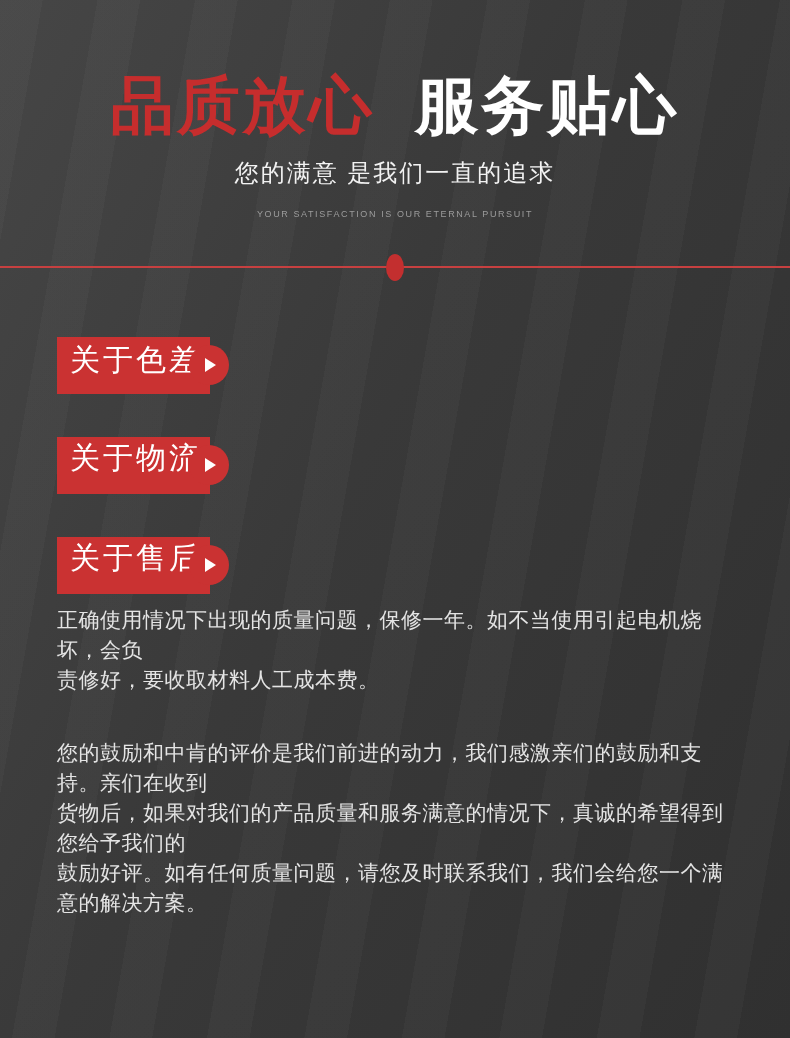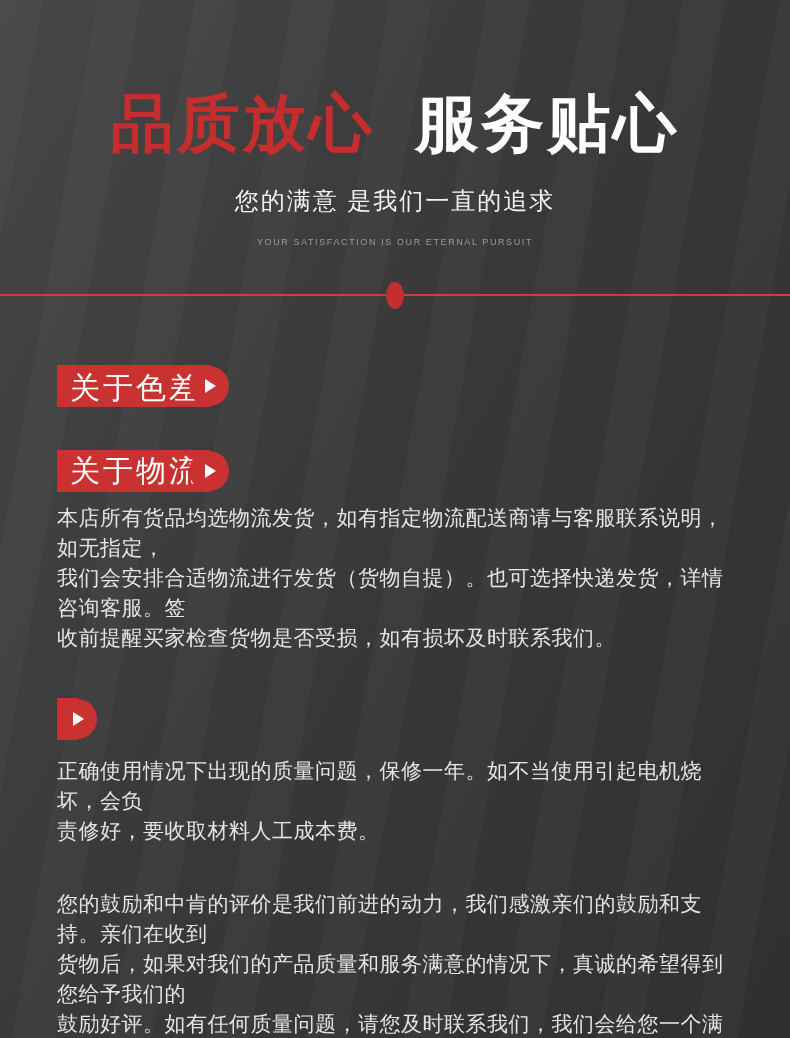--- a/index.html
+++ b/index.html
@@ -8,43 +8,43 @@
     font-family:"Liberation Sans","DejaVu Sans",sans-serif;
     overflow:hidden;
   }
   .page{
     position:relative;width:790px;height:1038px;
     background:
       repeating-linear-gradient(100deg, rgba(255,255,255,0.02) 0 42px, rgba(0,0,0,0.02) 42px 96px),
       linear-gradient(118deg,#474747 0%,#3a3a3a 45%,#313131 100%);
   }
   
-  .header{padding-top:84px;text-align:center;}
+  .header{padding-top:66px;text-align:center;}
   .title{margin:0;font-size:63px;line-height:1.25;font-weight:bold;letter-spacing:3px;}
   .title-red{color:var(--title-red,#c62d2d);}
   .title-white{color:#ffffff;margin-left:20px;}
-  .subtitle{margin-top:22px;font-size:24px;letter-spacing:2px;color:#f2f2f2;}
+  .subtitle{margin-top:12px;font-size:24px;letter-spacing:2px;color:#f2f2f2;}
   .subtitle-en{margin-top:20px;font-size:9px;letter-spacing:1.6px;color:#9c9c9c;}
   
   .divider{position:relative;margin-top:34px;height:28px;}
   .divider-line{position:absolute;left:0;right:0;top:13px;height:2px;background:var(--line-red,#c74040);}
   .divider-dot{
     position:absolute;left:50%;top:1px;margin-left:-9px;
     width:18px;height:27px;border-radius:50%;
     background:var(--dot-red,#c32f2f);
   }
   
   .sections{padding:0 55px 0 57px;}
   .section{margin-top:56px;}
   .section + .section{margin-top:43px;font-family:Liberation Mono, monospace;}
   .section-label{
     position:relative;display:inline-block;
     background:var(--label-red,#ca3232);
     color:#ffffff;font-size:30px;letter-spacing:3px;
-    height:42px;line-height:46px;padding:0 8px 0 13px;text-align:right;
+    height:49px;line-height:46px;padding:0 8px 8px 13px;text-align:right;
   }
   .label-bump{
     position:absolute;right:-19px;top:50%;
     width:40px;height:40px;margin-top:-20px;border-radius:50%;
     background:var(--label-red,#ca3232);
   }
   .play-icon{
     position:absolute;left:16px;top:13px;
     width:0;height:0;
     border-top:7px solid transparent;
@@ -87,27 +87,25 @@
       </div>
     </section>
 
     <section class="section">
       <div class="section-label">
         <span>关于物流</span>
         <span class="label-bump">
           <span class="play-icon"></span>
         </span>
       </div>
-      <p class="section-body">本店所有货品均选物流发货，如有指定物流配送商请与客服联系说明，如无指定，
-我们会安排合适物流进行发货（货物自提）。也可选择快递发货，详情咨询客服。签
-收前提醒买家检查货物是否受损，如有损坏及时联系我们。</p>
     </section>
 
     <section class="section">
       <div class="section-label">
+        <span>关于售后</span>
         <span class="label-bump">
           <span class="play-icon"></span>
         </span>
       </div>
       <p class="section-body">正确使用情况下出现的质量问题，保修一年。如不当使用引起电机烧坏，会负
 责修好，要收取材料人工成本费。</p>
     </section>
 
     <section class="section">
       <p class="section-body">您的鼓励和中肯的评价是我们前进的动力，我们感激亲们的鼓励和支持。亲们在收到

